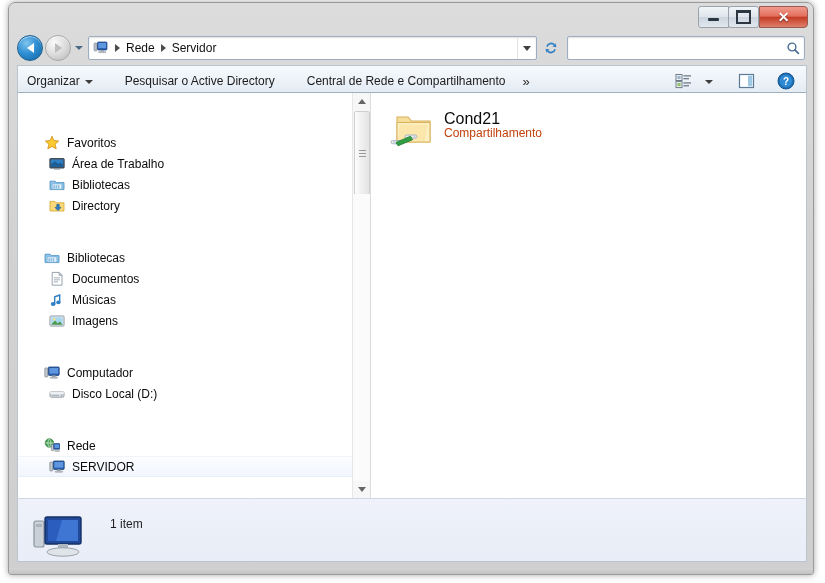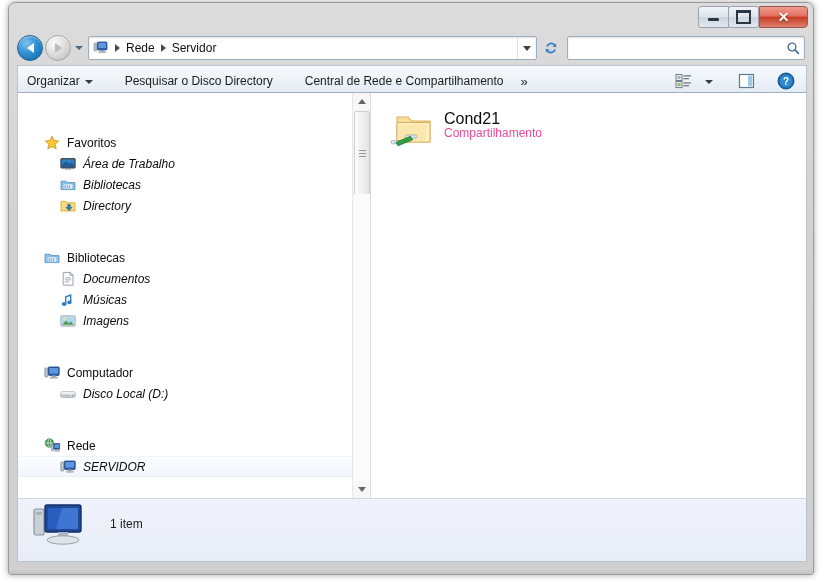--- a/index.html
+++ b/index.html
@@ -233,21 +233,21 @@
   }
   #navpane-inner { padding: 8px 0 0 0; }
   .nav-group { margin-bottom: 14px; margin-top: 31px; }
   .nav-row {
     height: 21px;
     display: flex; align-items: center;
     padding-left: 26px;
     font-size: 12px; color: #0b0b0b;
     white-space: nowrap;
   }
-  .nav-row.child { padding-left: 42px; font-style: italic; }
+  .nav-row.child { padding-left: 31px; }
   .nav-row.hover {
     background: linear-gradient(to bottom, #fcfdff 0%, #f2f6fd 100%);
     border-top: 1px solid #f0f4fb;
     border-bottom: 1px solid #e8eef8;
     height: 19px;
   }
   .nav-ico {
     width: 16px; height: 16px; flex: none;
     margin-right: 7px;
     display: flex; align-items: center; justify-content: center;
@@ -305,31 +305,31 @@
   .file-item {
     display: flex; align-items: flex-start;
     width: 220px; height: 54px;
   }
   .file-ico {
     width: 48px; height: 48px; flex: none;
     position: relative; margin-right: 7px;
   }
   .file-txt { padding-top: 6px; }
   .file-name { font-size: 16px; color: #0b0b0b; line-height: 15px; }
-  .file-sub { font-size: 12px; color: #ec4899; line-height: 15px; }
+  .file-sub { font-size: 12px; color: #c2410c; line-height: 15px; }
 
   
   #statusbar {
     position: absolute; left: 8px; top: 495px;
     width: 790px; height: 64px;
     box-sizing: border-box;
     background: linear-gradient(to bottom, #eff2fa 0%, #e9edf7 100%);
     border: 1px solid #b9c4cf;
     border-top: 1px solid #cfd8e2;
-    display: flex; align-items: flex-start;
+    display: flex; align-items: flex-end;
     padding-left: 14px;
   }
   #status-ico { width: 56px; height: 50px; flex: none; }
   #status-txt {
     font-size: 12px; color: #1c1c1c;
     margin-left: 22px; align-self: flex-start; margin-top: 18px;
   }
 
   #window-bottom-edge {
     position: absolute; left: 0; bottom: 0;
@@ -409,21 +409,21 @@
         </span>
       </div>
     </div>
 
     <div id="toolbar">
       <div class="tb-item">
         <span>Organizar</span>
         <span class="tb-caret"></span>
       </div>
       <div class="tb-item" style="margin-left:14px;">
-        <span>Pesquisar o Disco Directory</span>
+        <span>Pesquisar o Active Directory</span>
       </div>
       <div class="tb-item" style="margin-left:14px;">
         <span>Central de Rede e Compartilhamento</span>
       </div>
       <div class="tb-chev">
         <span>»</span>
       </div>
 
       <div id="tb-right">
         <div class="tb-ico-btn">

